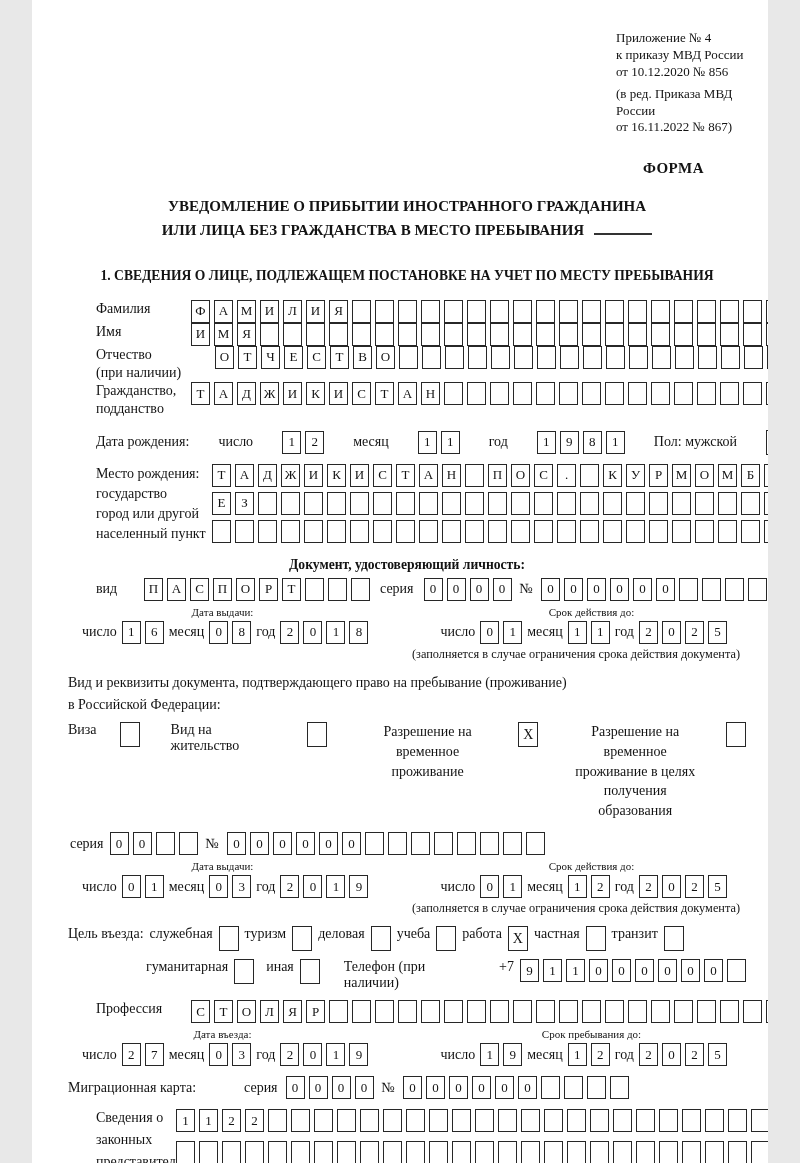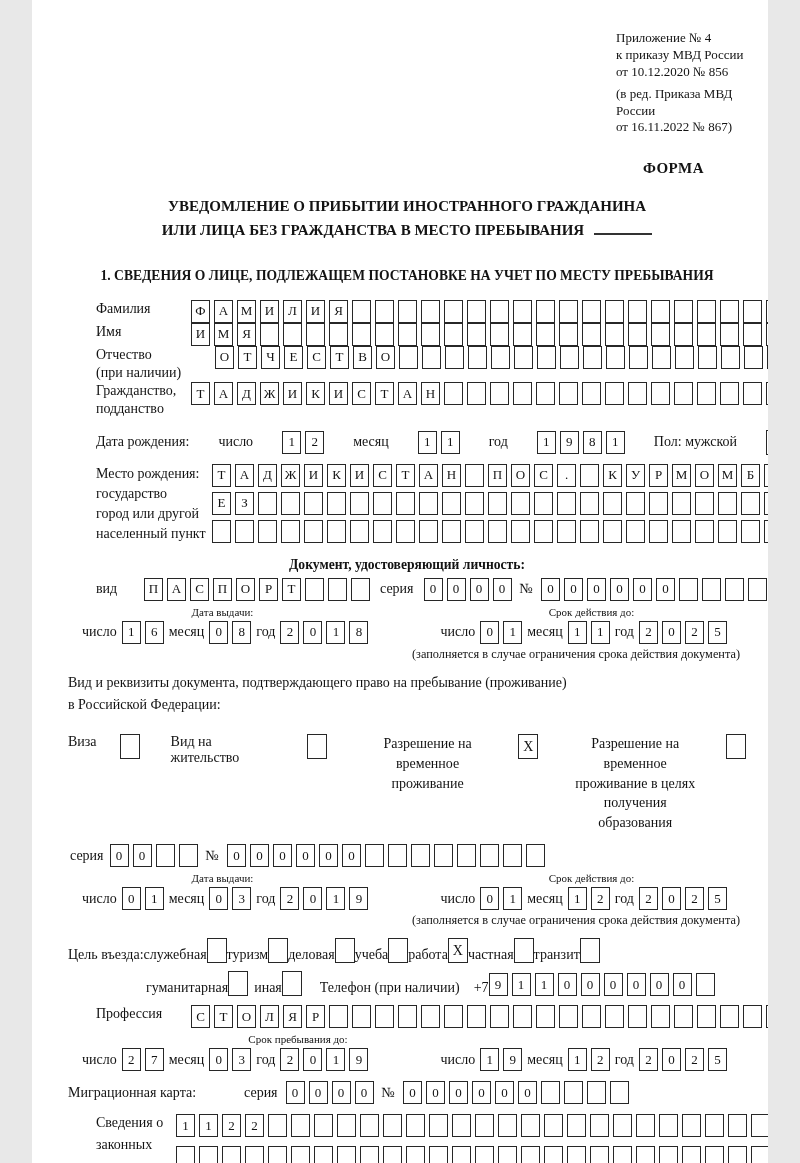--- a/index.html
+++ b/index.html
@@ -37,23 +37,23 @@
   .gap6 { column-gap:6px; }
   .doc-heading { text-align:center; font-weight:bold; font-size:13.6px; margin-top:9px; }
   .dh-row { display:flex; font-size:11px; margin-top:5px; }
   .dh-left { width:340px; text-align:center; }
   .dh-right { width:340px; text-align:center; margin-left:60px; }
   .num-row { display:flex; margin-top:3px; }
   .num-group { display:flex; align-items:center; column-gap:5px; }
   .num-group.right { margin-left:72px; }
   .small-note { font-size:12.3px; text-align:right; margin:3px 6px 0 0; }
   .intro { font-size:14px; margin-top:10px; line-height:1.6; }
-  .permit-row { display:flex; align-items:flex-start; column-gap:9px; margin-top:18px; font-size:14px;gap:23px; }
+  .permit-row { display:flex; align-items:flex-start; column-gap:9px; margin-top:6px; font-size:14px;gap:23px; }
   .permit-text { text-align:center; line-height:1.4; }
-  .purpose-row { display:flex; align-items:flex-end; margin-top:10px; font-size:14px; flex-wrap:nowrap; }
+  .purpose-row { display:flex; align-items:flex-start; column-gap:6px; margin-top:10px; font-size:14px; flex-wrap:nowrap; }
   .indent78 { margin-left:78px; }
   .mcard-gap { margin-left:42px; }
 </style>
 </head>
 <body>
 
 <div class="page">
 
   <div class="appendix">
     <div>Приложение № 4</div>
@@ -584,20 +584,21 @@
         <span class="cell"></span>
         <span class="cell"></span>
         <span class="cell"></span>
         <span class="cell"></span>
         <span class="cell"></span>
         <span class="cell"></span>
       </div>
   </div>
 
   <div class="dh-row">
+    <div class="dh-left">Дата въезда:</div>
     <div class="dh-right">Срок пребывания до:</div>
   </div>
   <div class="num-row">
     <div class="num-group" style="margin-left:14px;">
       <span class="inline-lbl" style="margin:0;">число</span>
       <span class="cells">
           <span class="cell">2</span>
           <span class="cell">7</span>
         </span>
       <span class="inline-lbl" style="margin:0;">месяц</span>

